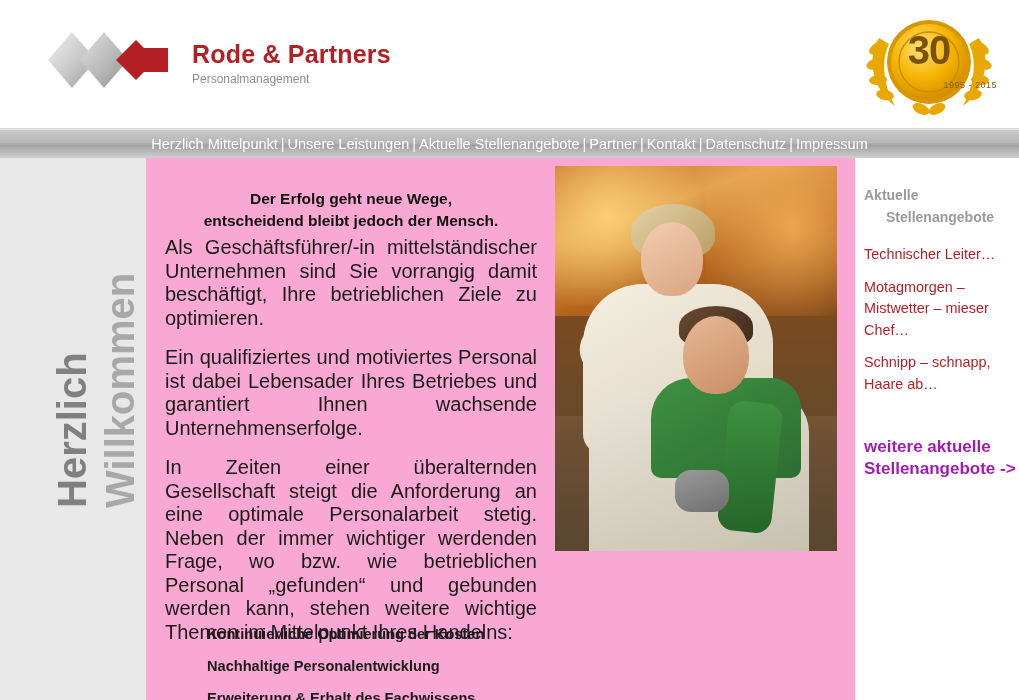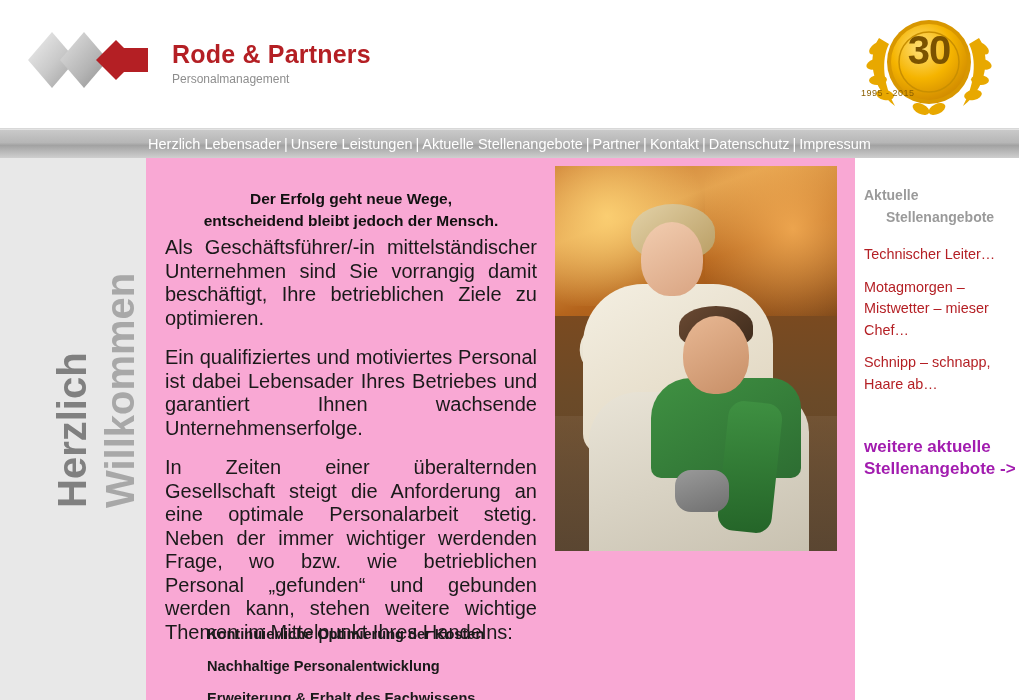--- a/index.html
+++ b/index.html
@@ -30,21 +30,21 @@
     border-bottom: 1px solid #d8d8d8;
   }
   .header-left-rail {
     position: absolute;
     left: 0; top: 0;
     width: 12px; height: 128px;
     background: #ffffff;
   }
   .logo-block {
     position: absolute;
-    left: 24px; top: 20px;
+    left: 44px; top: 20px;
     width: 480px; height: 84px;
   }
   .logo-diamonds {
     position: absolute;
     left: 0; top: 6px;
     width: 140px; height: 70px;
   }
   .logo-text {
     position: absolute;
     left: 148px; top: 20px;
@@ -81,23 +81,23 @@
     text-align: center;
     top: 22px;
     font-size: 40px;
     font-weight: bold;
     color: #7a5200;
     line-height: 40px;
     letter-spacing: -1px;
   }
   .badge-years {
     position: absolute;
-    left: 0; top: 80px;
+    left: 0; top: 72px;
     width: 136px;
-    text-align: left;
+    text-align: right;
     font-size: 9px;
     color: #8a5f00;
     letter-spacing: 0.5px;
   }
   .header-right-rail {
     position: absolute;
     left: 1003px; top: 0;
     width: 16px; height: 128px;
     background: #ffffff;
   }
@@ -401,21 +401,21 @@
         <div class="badge-num">30</div>
         <div class="badge-years">1995 - 2015</div>
       </div>
     </div>
 
     <div class="header-right-rail"></div>
   </div>
 
   <div class="nav">
     <div class="nav-inner">
-      <a href="#">Herzlich Lebensader</a><span class="nav-sep">|</span><a href="#">Unsere Leistungen</a><span class="nav-sep">|</span><a href="#">Aktuelle Stellenangebote</a><span class="nav-sep">|</span><a href="#">Partner</a><span class="nav-sep">|</span><a href="#">Kontakt</a><span class="nav-sep">|</span><a href="#">Datenschutz</a><span class="nav-sep">|</span><a href="#">Impressum</a>
+      <a href="#">Herzlich Mittelpunkt</a><span class="nav-sep">|</span><a href="#">Unsere Leistungen</a><span class="nav-sep">|</span><a href="#">Aktuelle Stellenangebote</a><span class="nav-sep">|</span><a href="#">Partner</a><span class="nav-sep">|</span><a href="#">Kontakt</a><span class="nav-sep">|</span><a href="#">Datenschutz</a><span class="nav-sep">|</span><a href="#">Impressum</a>
     </div>
   </div>
 
   <div class="body-area">
 
     <div class="left-col">
       <div class="vert-title">Herzlich</div>
       <div class="vert-line2">Willkommen</div>
     </div>
 

